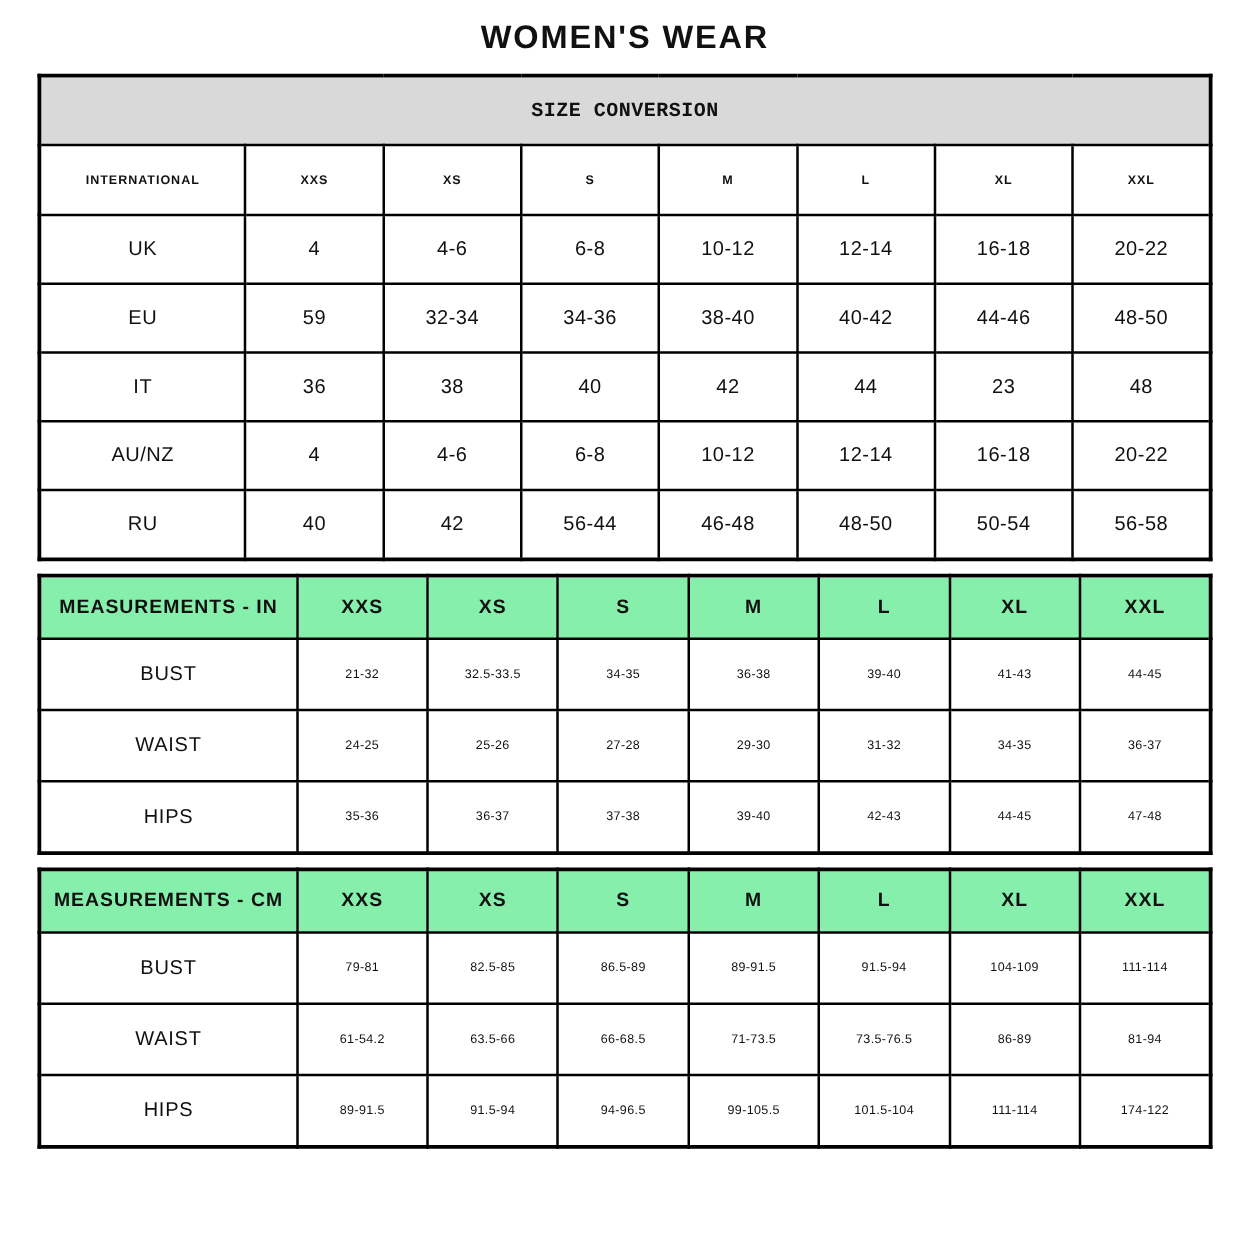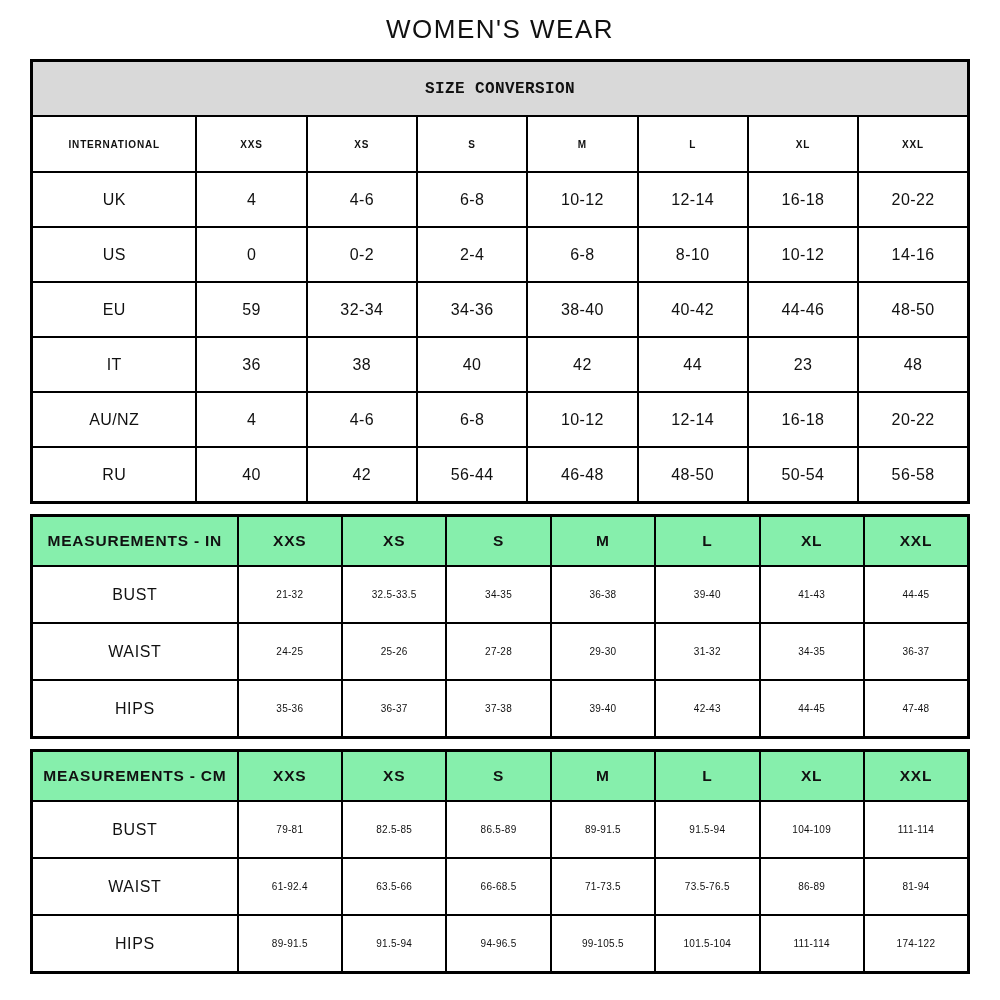--- a/index.html
+++ b/index.html
@@ -12,21 +12,21 @@
   .page {
     width: 1000px;
     height: 1000px;
     box-sizing: border-box;
     padding: 10px 30px 0 30px;
     background: #ffffff;
   }
   .page-title {
     text-align: center;
     font-size: 26px;
-    font-weight: normal;
+    font-weight: bold;
     letter-spacing: 1.5px;
     margin: 4px 0 14px 0;
   }
   table.tbl {
     width: 100%;
     border-collapse: collapse;
     table-layout: fixed;
     border: 3px solid #000000;
     margin-bottom: 10px;
   }
@@ -112,30 +112,20 @@
         <td class="row-label">UK</td>
         <td>4</td>
         <td>4-6</td>
         <td>6-8</td>
         <td>10-12</td>
         <td>12-14</td>
         <td>16-18</td>
         <td>20-22</td>
       </tr>
       <tr>
-        <td class="row-label">US</td>
-        <td>0</td>
-        <td>0-2</td>
-        <td>2-4</td>
-        <td>6-8</td>
-        <td>8-10</td>
-        <td>10-12</td>
-        <td>14-16</td>
-      </tr>
-      <tr>
         <td class="row-label">EU</td>
         <td>59</td>
         <td>32-34</td>
         <td>34-36</td>
         <td>38-40</td>
         <td>40-42</td>
         <td>44-46</td>
         <td>48-50</td>
       </tr>
       <tr>
@@ -253,21 +243,21 @@
         <td>79-81</td>
         <td>82.5-85</td>
         <td>86.5-89</td>
         <td>89-91.5</td>
         <td>91.5-94</td>
         <td>104-109</td>
         <td>111-114</td>
       </tr>
       <tr>
         <td class="row-label">WAIST</td>
-        <td>61-92.4</td>
+        <td>61-54.2</td>
         <td>63.5-66</td>
         <td>66-68.5</td>
         <td>71-73.5</td>
         <td>73.5-76.5</td>
         <td>86-89</td>
         <td>81-94</td>
       </tr>
       <tr>
         <td class="row-label">HIPS</td>
         <td>89-91.5</td>

